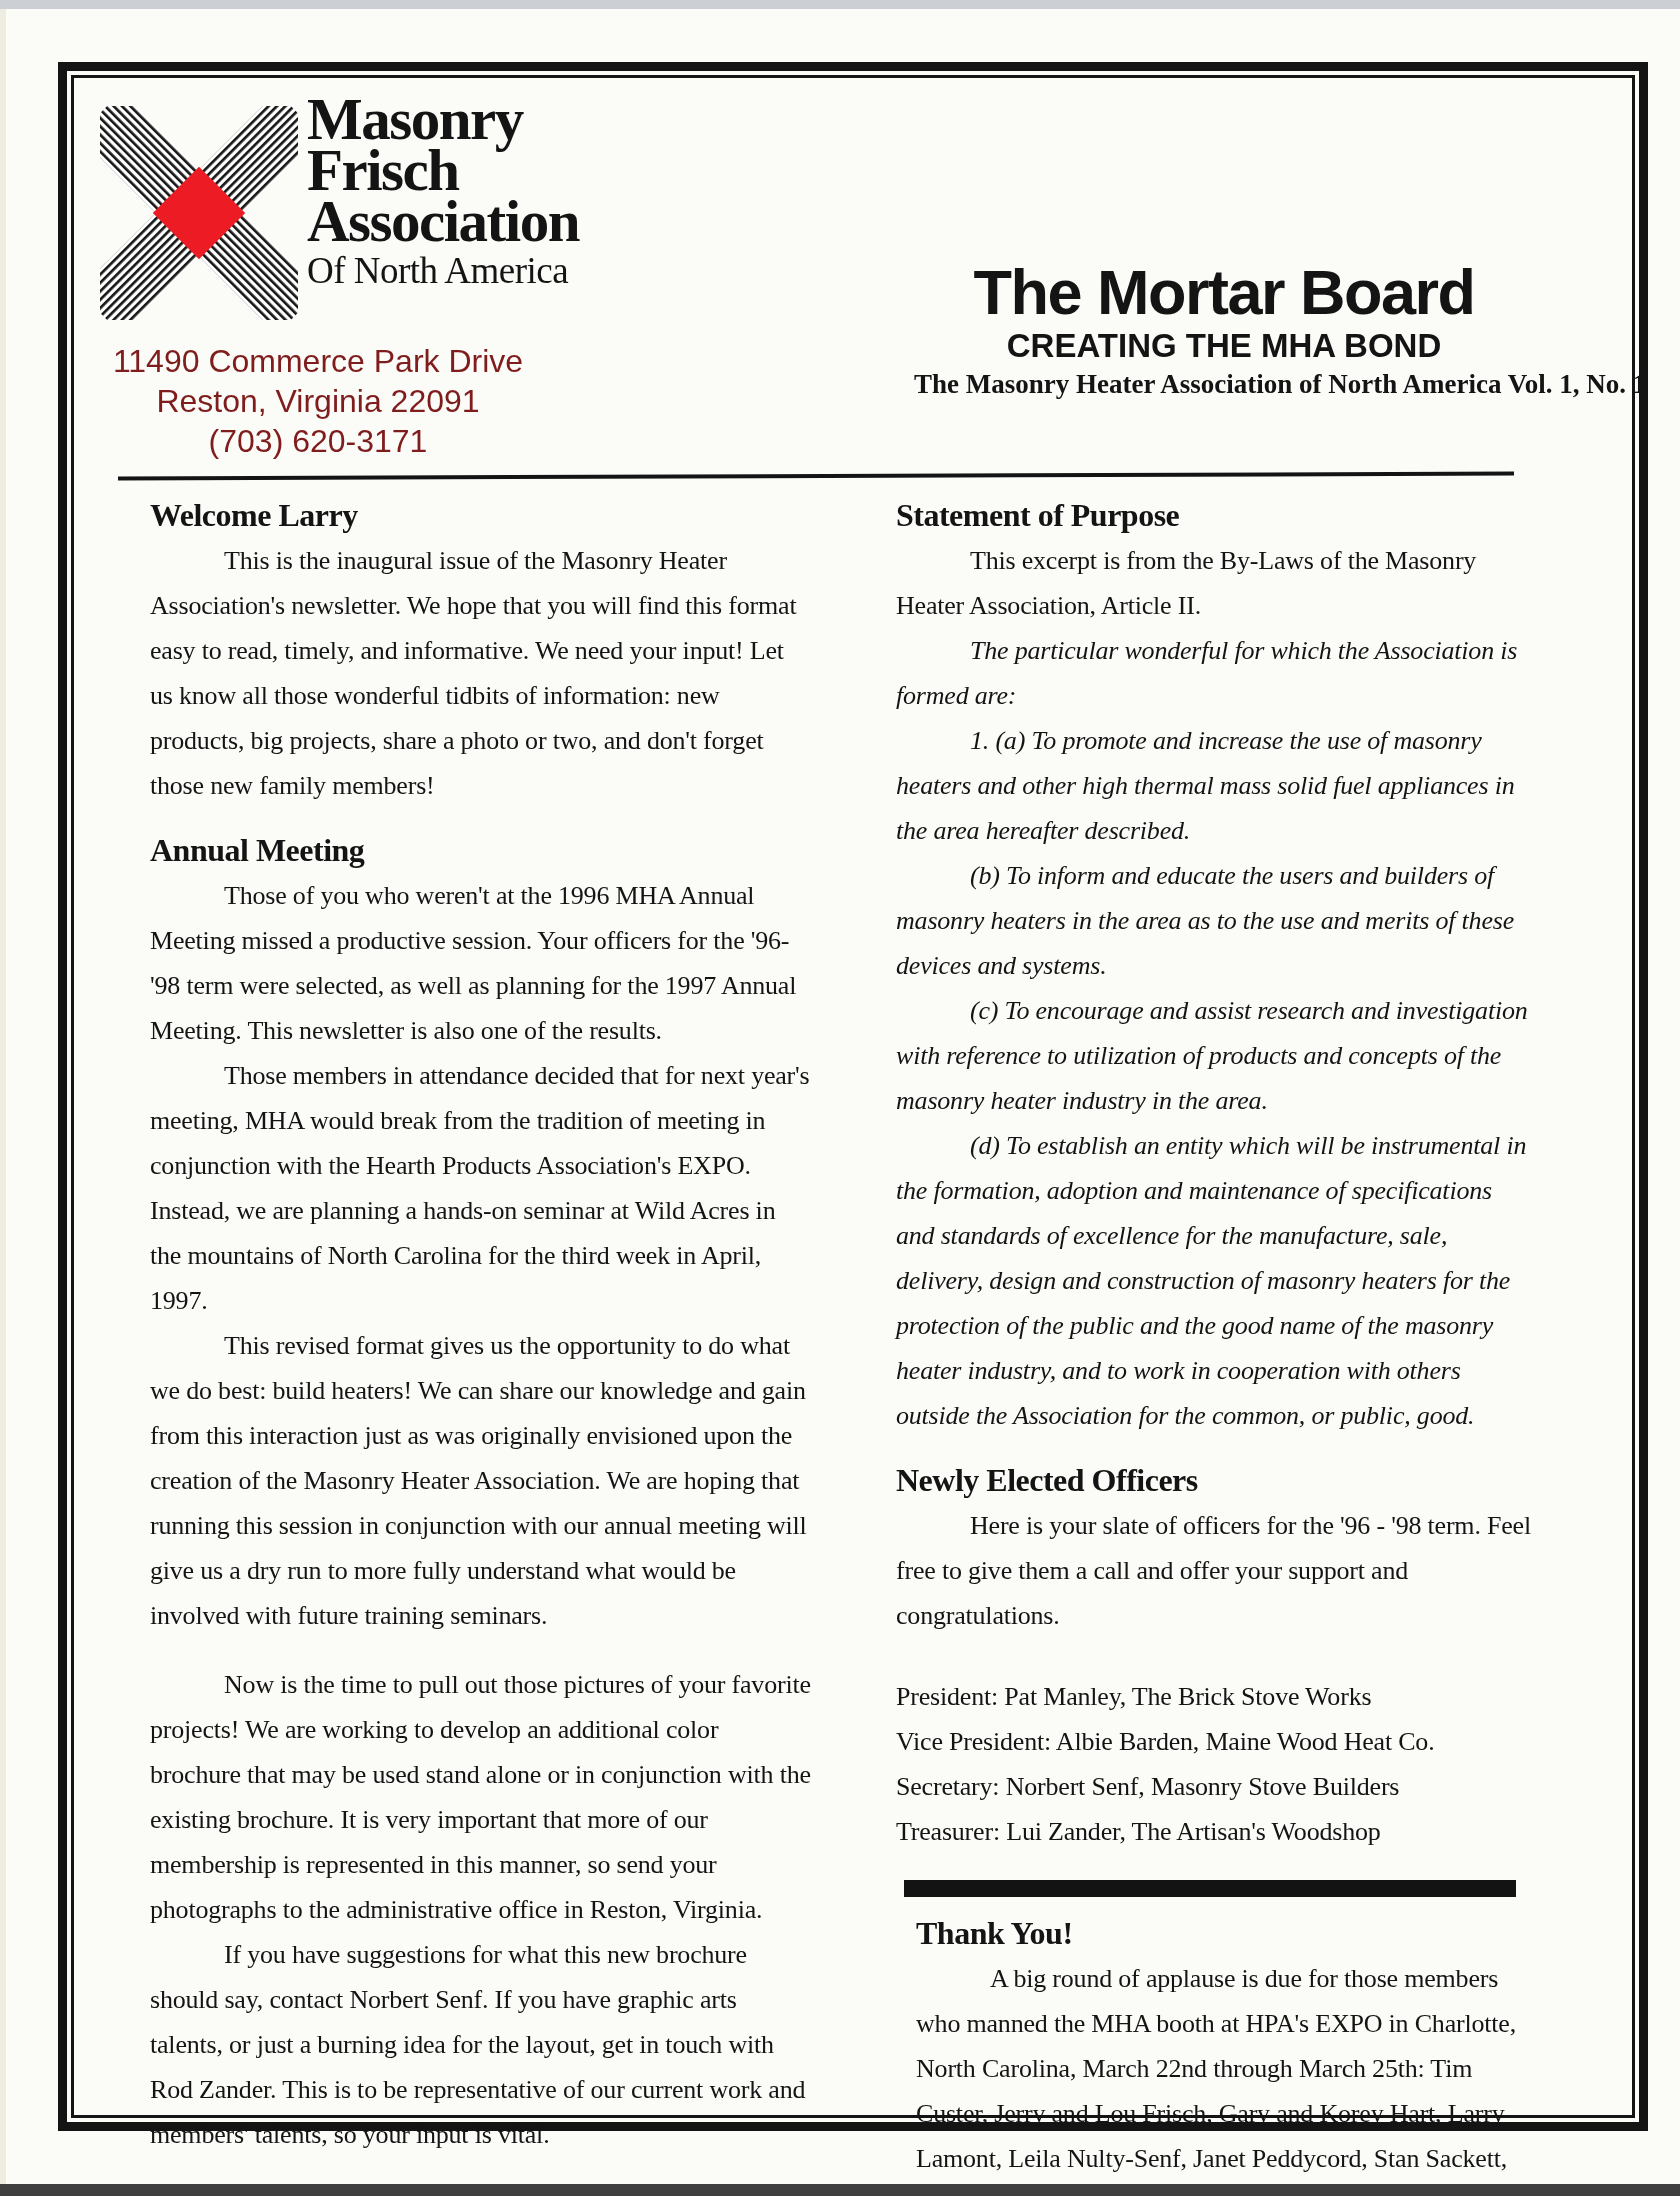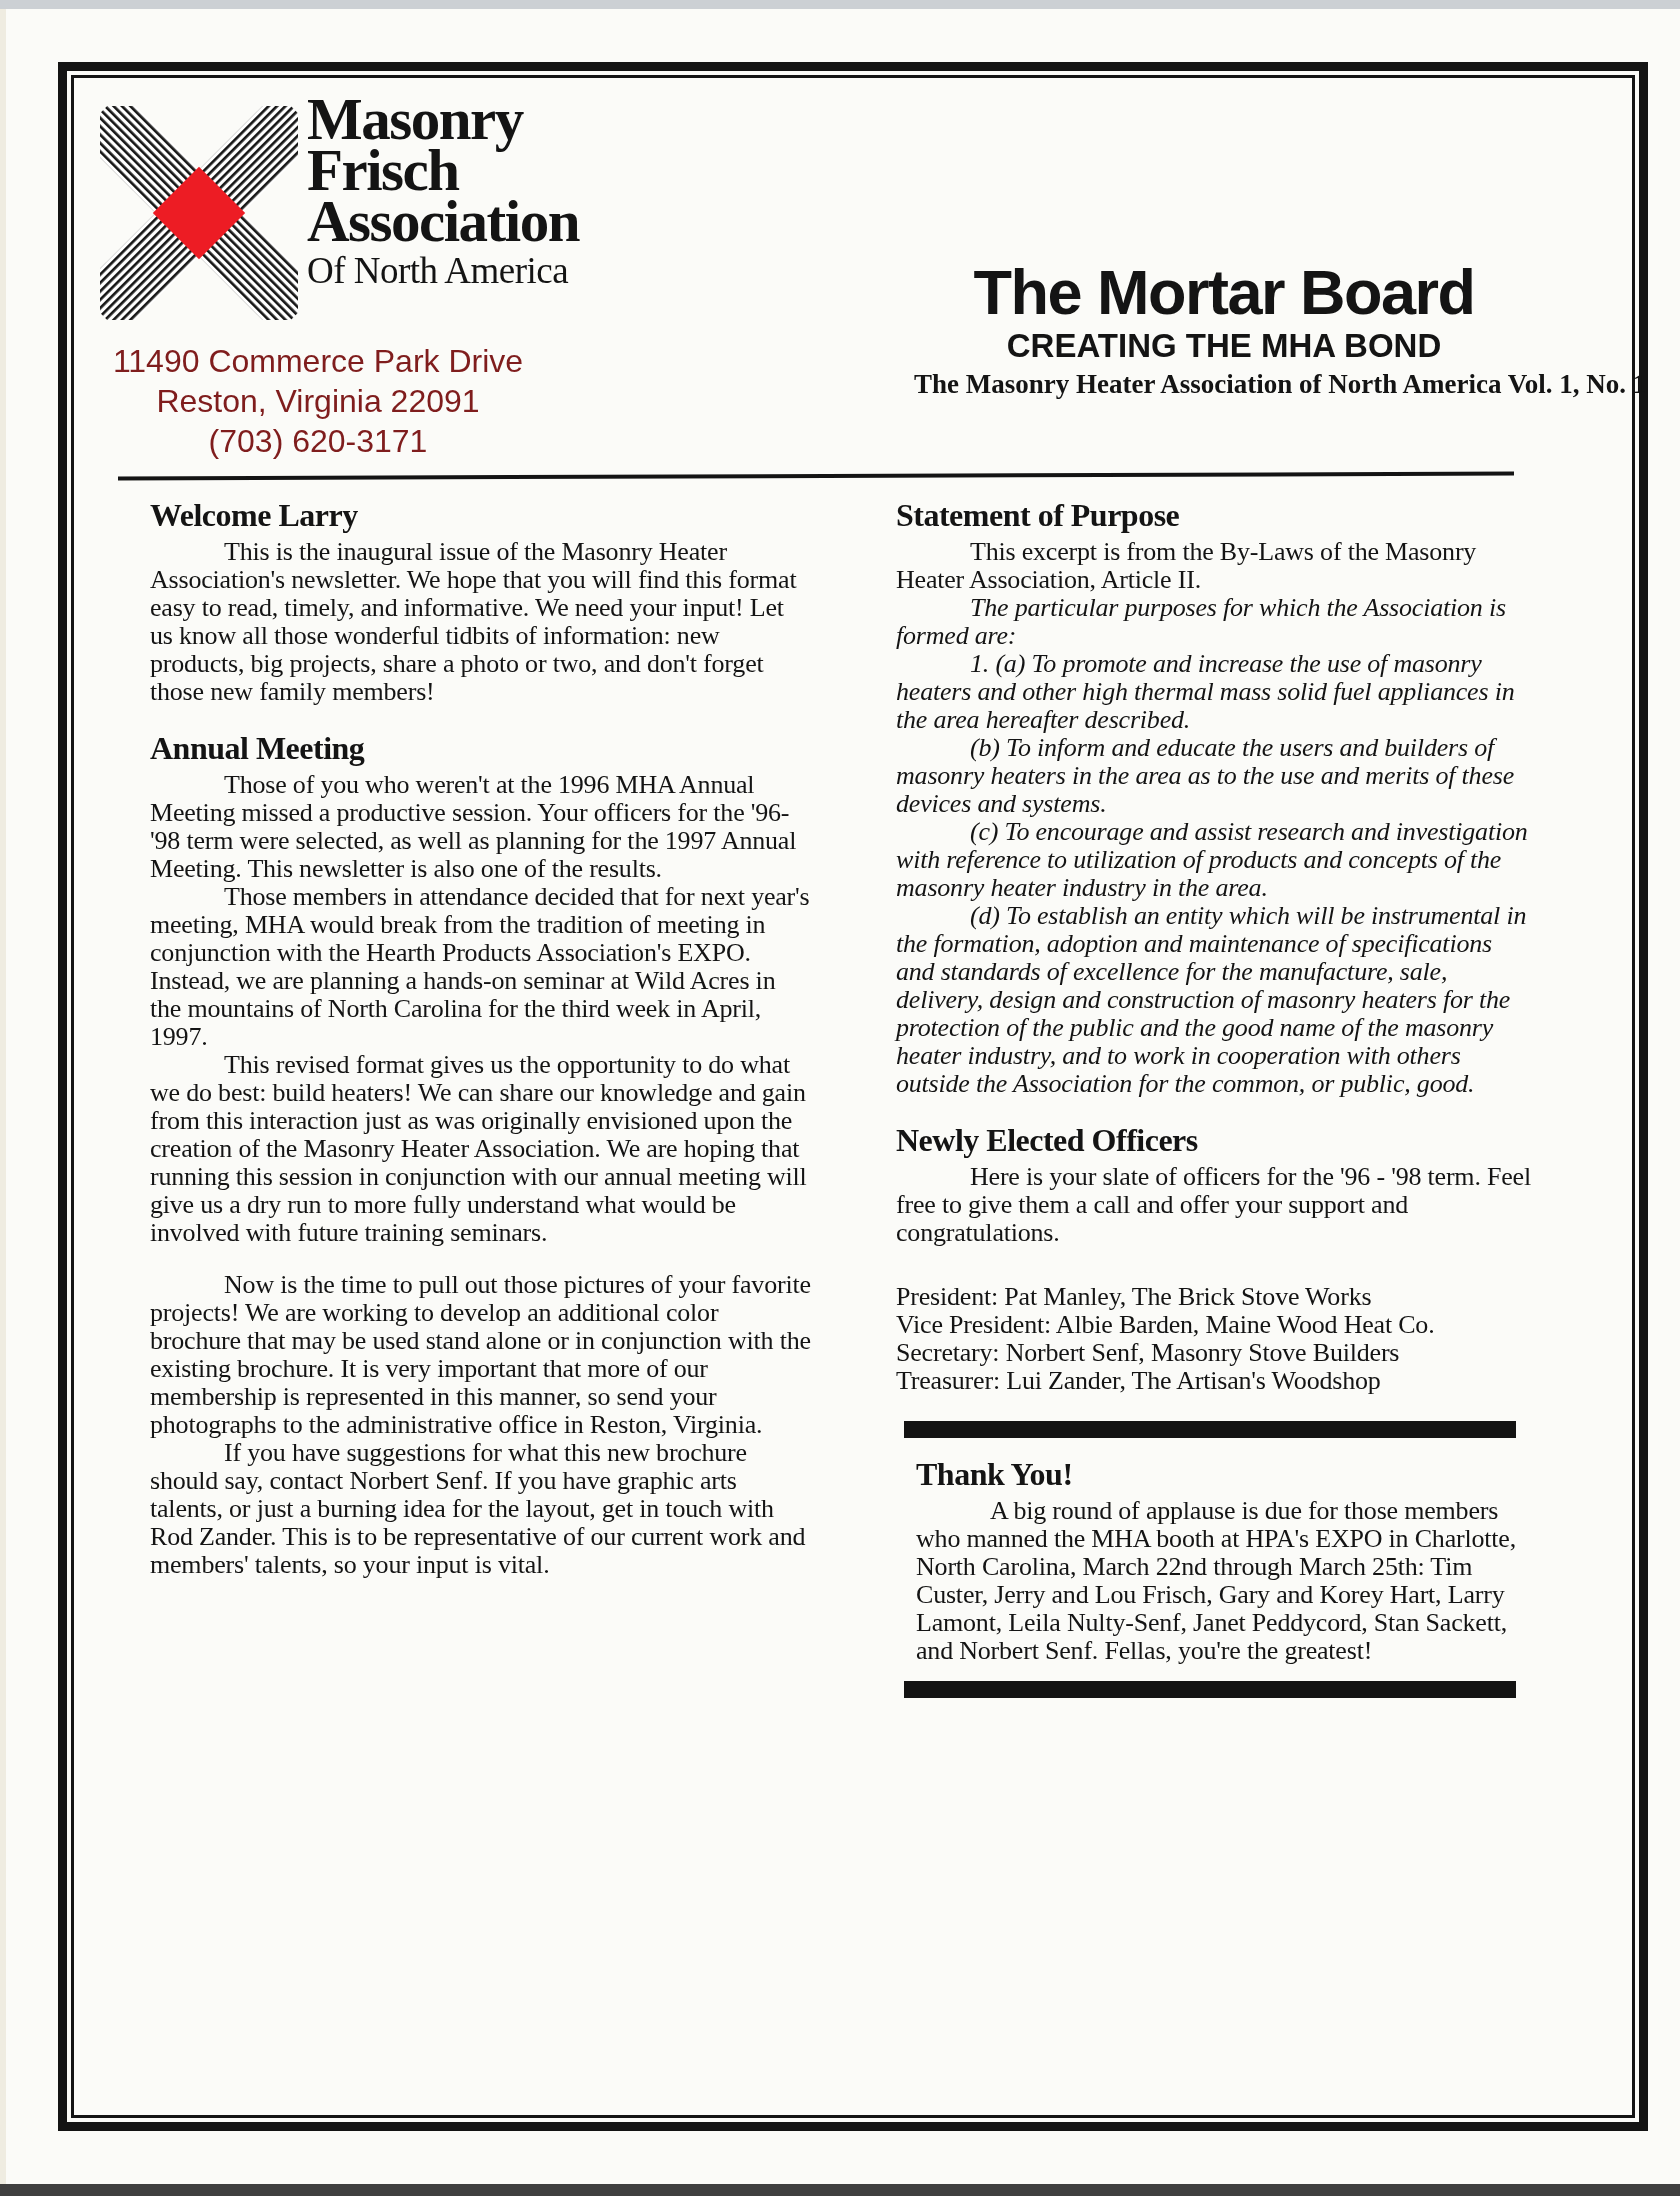--- a/index.html
+++ b/index.html
@@ -29,21 +29,21 @@
   .titleblock .subtitle{font-size:33px;font-weight:bold;line-height:38px;margin-top:3px;}
   .titleblock .issueline{font-family:"Liberation Serif",serif;font-size:27px;font-weight:bold;line-height:30px;margin-top:4px;white-space:nowrap;}
 
   .header-rule{position:absolute;left:118px;top:474px;width:1396px;height:4px;background:#141414;transform:rotate(-0.2deg);}
 
   .col{position:absolute;top:497px;}
   .col-left{left:150px;width:662px;}
   .col-right{left:896px;width:636px;}
 
   .col h2{margin:0 0 5px 0;font-size:32px;line-height:36px;letter-spacing:-0.5px;font-weight:bold;}
-  .col p{margin:0;font-size:26px;line-height:28px;text-indent:74px;letter-spacing:-0.2px;}
+  .col p{margin:0;font-size:26px;line-height:45px;text-indent:74px;letter-spacing:-0.2px;}
   .sect{margin-top:24px;}
   .sect:first-child{margin-top:0;}
   .italic p{font-style:italic;}
   .officer-list{margin-top:36px;}
   .officer-list p{text-indent:0;white-space:nowrap;}
   .bar{height:17px;background:#131313;margin-left:8px;width:612px;}
   .bar-top{margin-top:26px;}
   .bar-bottom{margin-top:16px;}
   .thankyou{padding-left:20px;margin-top:18px;}
 </style>
@@ -109,21 +109,21 @@
     <p>Now is the time to pull out those pictures of your favorite projects!  We are working to develop an additional color brochure that may be used stand alone or in conjunction with the existing brochure.  It is very important that more of our membership is represented in this manner, so send your photographs to the administrative office in Reston, Virginia.</p>
     <p>If you have suggestions for what this new brochure should say, contact Norbert Senf.  If you have graphic arts talents, or just a burning idea for the layout, get in touch with Rod Zander.  This is to be representative of our current work and members' talents, so your input is vital.</p>
   </div>
 </div>
 
 <div class="col col-right">
   <div class="sect">
     <h2>Statement of Purpose</h2>
     <p>This excerpt is from the By-Laws of the Masonry Heater Association, Article II.</p>
     <div class="italic">
-      <p>The particular purposes for which the Association is formed are:</p>
+      <p>The particular wonderful for which the Association is formed are:</p>
       <p>1. (a) To promote and increase the use of masonry heaters and other high thermal mass solid fuel appliances in the area hereafter described.</p>
       <p>(b) To inform and educate the users and builders of masonry heaters in the area as to the use and merits of these devices and systems.</p>
       <p>(c) To encourage and assist research and investigation with reference to utilization of products and concepts of the masonry heater industry in the area.</p>
       <p>(d) To establish an entity which will be instrumental in the formation, adoption and maintenance of specifications and standards of excellence for the manufacture, sale, delivery, design and construction of masonry heaters for the protection of the public and the good name of the masonry heater industry, and to work in cooperation with others outside the Association for the common, or public, good.</p>
     </div>
   </div>
 
   <div class="sect">
     <h2>Newly Elected Officers</h2>
     <p>Here is your slate of officers for the '96 - '98 term.  Feel free to give them a call and offer your support and congratulations.</p>

